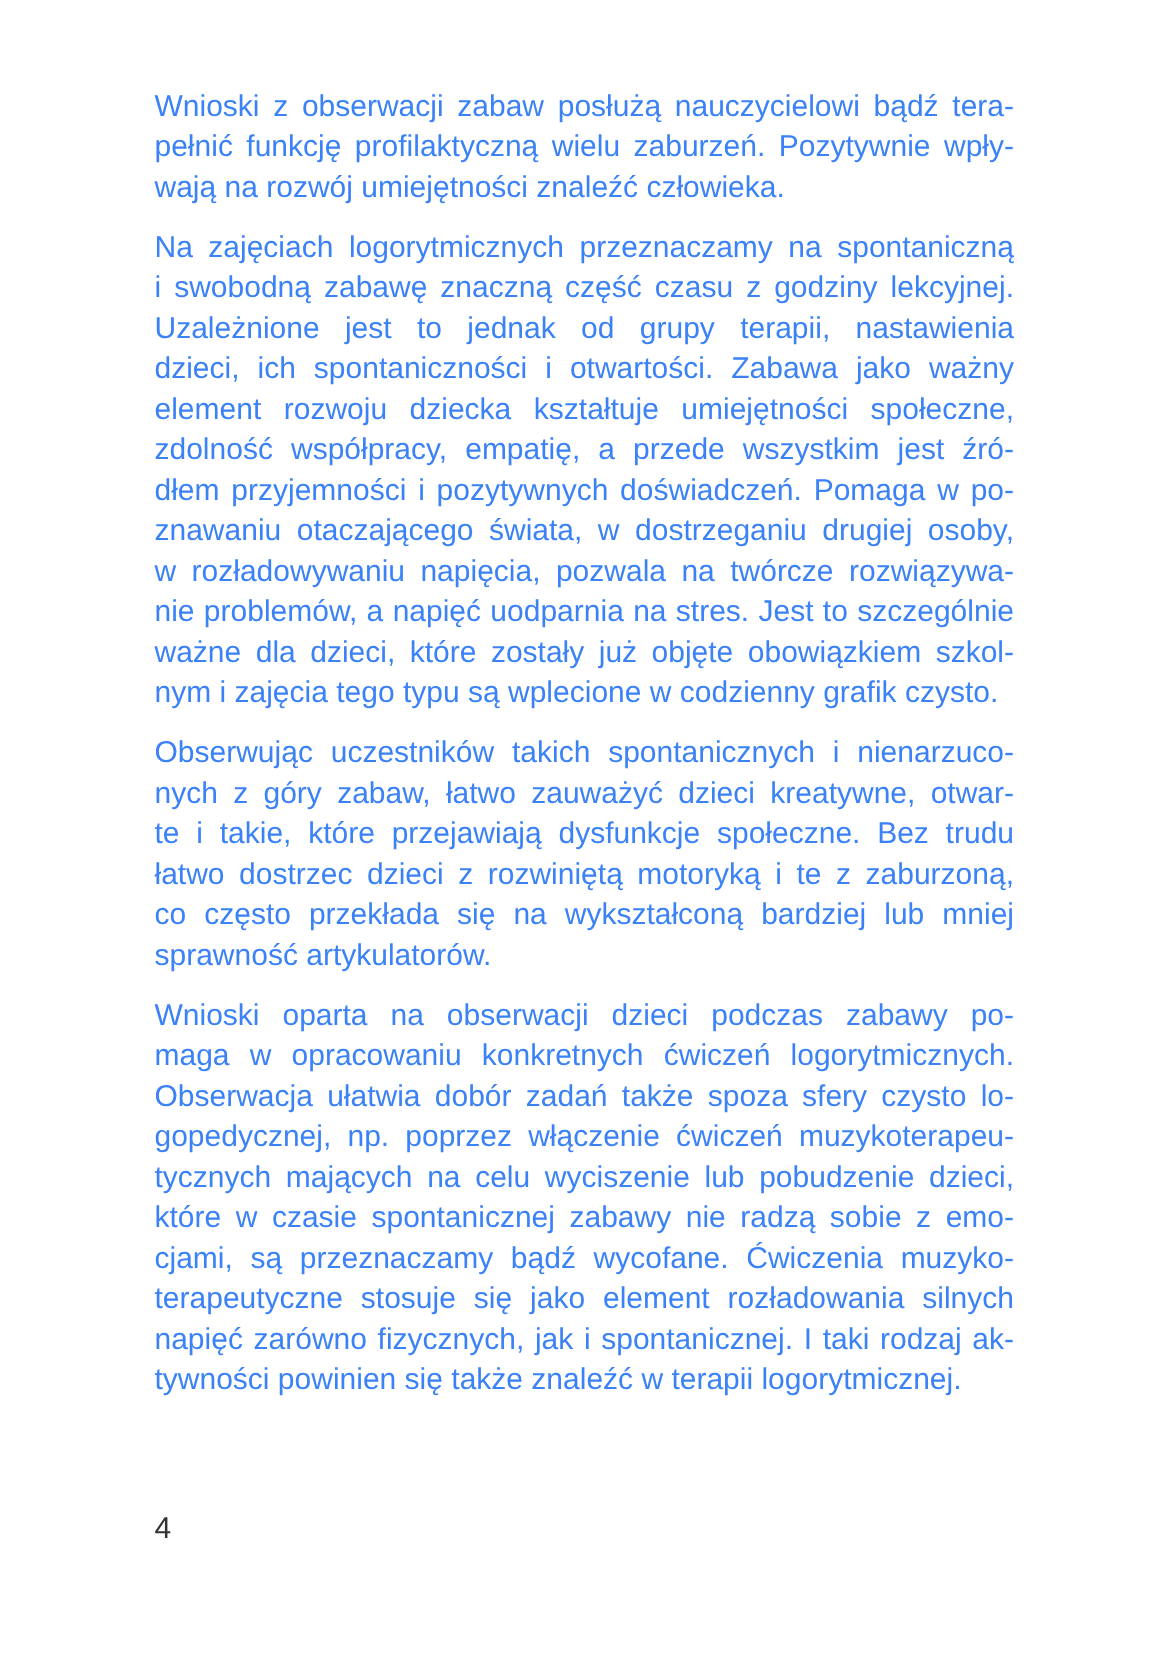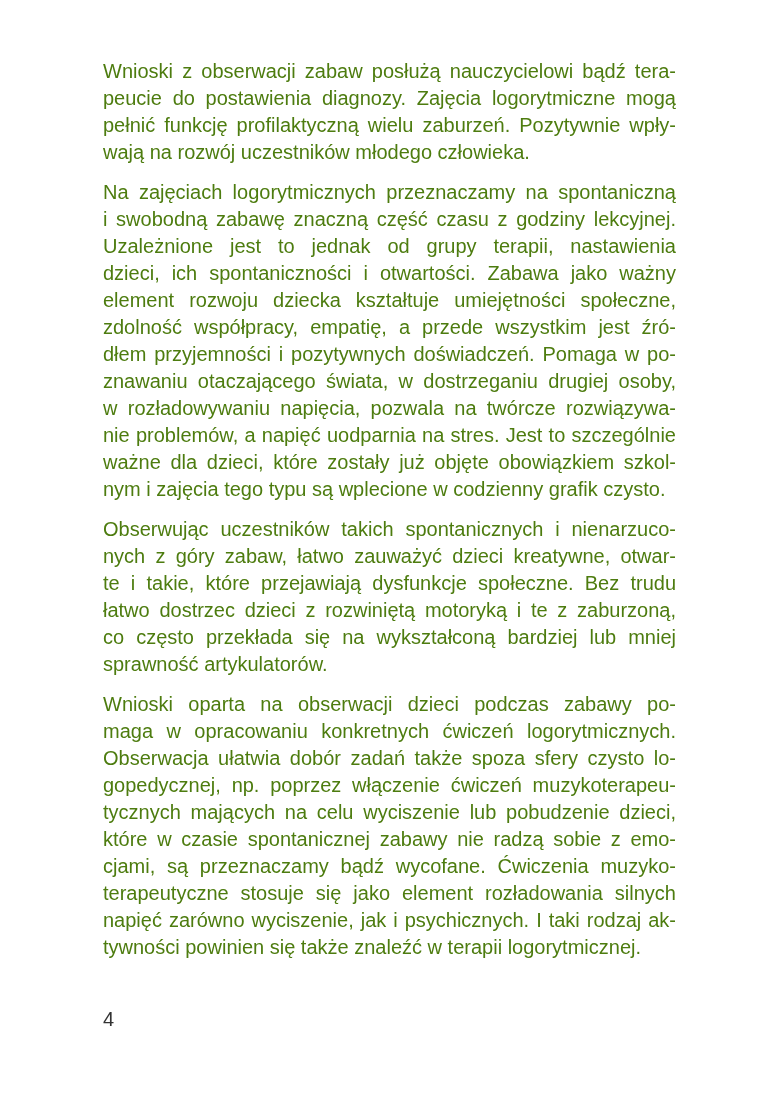--- a/index.html
+++ b/index.html
@@ -24,21 +24,21 @@
   .para {
     margin: 0 0 13px 0;
   }
   .para:last-child {
     margin-bottom: 0;
   }
   .line {
     font-size: 20px;
     line-height: 27px;
     font-weight: 300;
-    color: #4d7c0f;
+    color: #3b82f6;
     text-align: justify;
     text-align-last: justify;
     white-space: normal;
   }
   .line.last {
     text-align-last: left;
   }
   .page-number {
     position: absolute;
     left: 103px;
@@ -49,23 +49,22 @@
     color: #333333;
   }
 </style>
 </head>
 <body>
 
 <div class="document-page">
   <div class="text-block">
       <div class="para">
         <div class="line">Wnioski z obserwacji zabaw posłużą nauczycielowi bądź tera-</div>
-        <div class="line">peucie do postawienia diagnozy. Zajęcia logorytmiczne mogą</div>
         <div class="line">pełnić funkcję profilaktyczną wielu zaburzeń. Pozytywnie wpły-</div>
-        <div class="line last">wają na rozwój uczestników młodego człowieka.</div>
+        <div class="line last">wają na rozwój umiejętności znaleźć człowieka.</div>
       </div>
       <div class="para">
         <div class="line">Na zajęciach logorytmicznych przeznaczamy na spontaniczną</div>
         <div class="line">i swobodną zabawę znaczną część czasu z godziny lekcyjnej.</div>
         <div class="line">Uzależnione jest to jednak od grupy terapii, nastawienia</div>
         <div class="line">dzieci, ich spontaniczności i otwartości. Zabawa jako ważny</div>
         <div class="line">element rozwoju dziecka kształtuje umiejętności społeczne,</div>
         <div class="line">zdolność współpracy, empatię, a przede wszystkim jest źró-</div>
         <div class="line">dłem przyjemności i pozytywnych doświadczeń. Pomaga w po-</div>
         <div class="line">znawaniu otaczającego świata, w dostrzeganiu drugiej osoby,</div>
@@ -84,18 +83,18 @@
       </div>
       <div class="para">
         <div class="line">Wnioski oparta na obserwacji dzieci podczas zabawy po-</div>
         <div class="line">maga w opracowaniu konkretnych ćwiczeń logorytmicznych.</div>
         <div class="line">Obserwacja ułatwia dobór zadań także spoza sfery czysto lo-</div>
         <div class="line">gopedycznej, np. poprzez włączenie ćwiczeń muzykoterapeu-</div>
         <div class="line">tycznych mających na celu wyciszenie lub pobudzenie dzieci,</div>
         <div class="line">które w czasie spontanicznej zabawy nie radzą sobie z emo-</div>
         <div class="line">cjami, są przeznaczamy bądź wycofane. Ćwiczenia muzyko-</div>
         <div class="line">terapeutyczne stosuje się jako element rozładowania silnych</div>
-        <div class="line">napięć zarówno wyciszenie, jak i psychicznych. I taki rodzaj ak-</div>
+        <div class="line">napięć zarówno fizycznych, jak i spontanicznej. I taki rodzaj ak-</div>
         <div class="line last">tywności powinien się także znaleźć w terapii logorytmicznej.</div>
       </div>
     </div>
   <div class="page-number">4</div>
 </div>
 
 </body></html>

